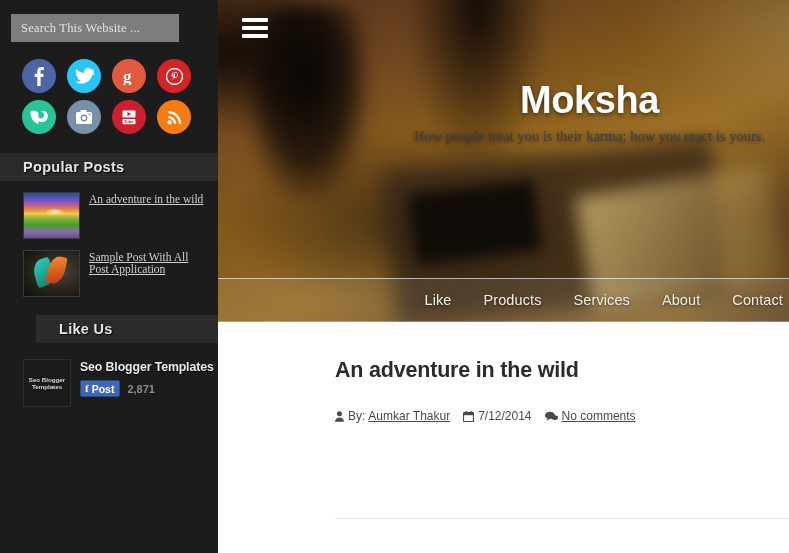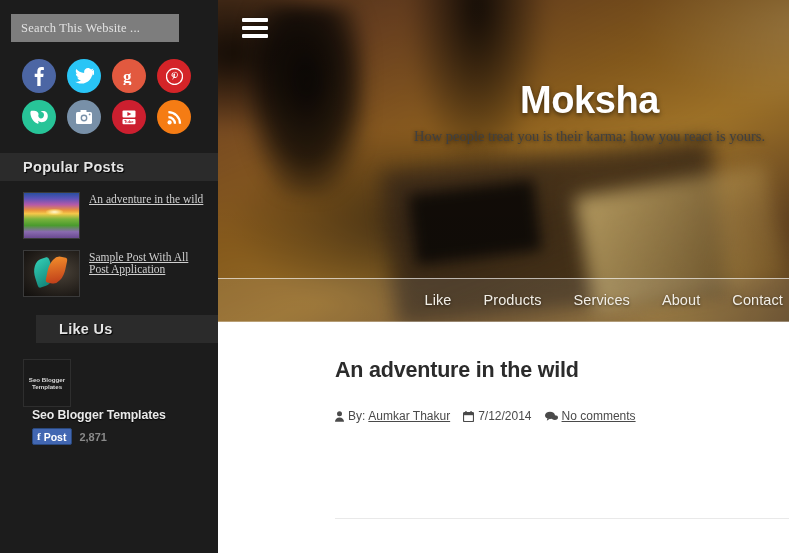--- a/index.html
+++ b/index.html
@@ -164,21 +164,20 @@
     background: linear-gradient(160deg, #f08a2a 10%, #c0401a 90%);
     border-radius: 60% 12% 60% 12%;
     transform: rotate(12deg);
   }
 
   
   .fb-widget {
     display: flex;
     align-items: flex-start;
     padding: 16px 0 0 23px;
-    flex-direction: column;
   }
   .fb-logo {
     width: 48px;
     height: 48px;
     flex: 0 0 48px;
     background: #1a1a1a;
     border: 1px solid #2e2e2e;
     display: flex;
     align-items: center;
     justify-content: center;

